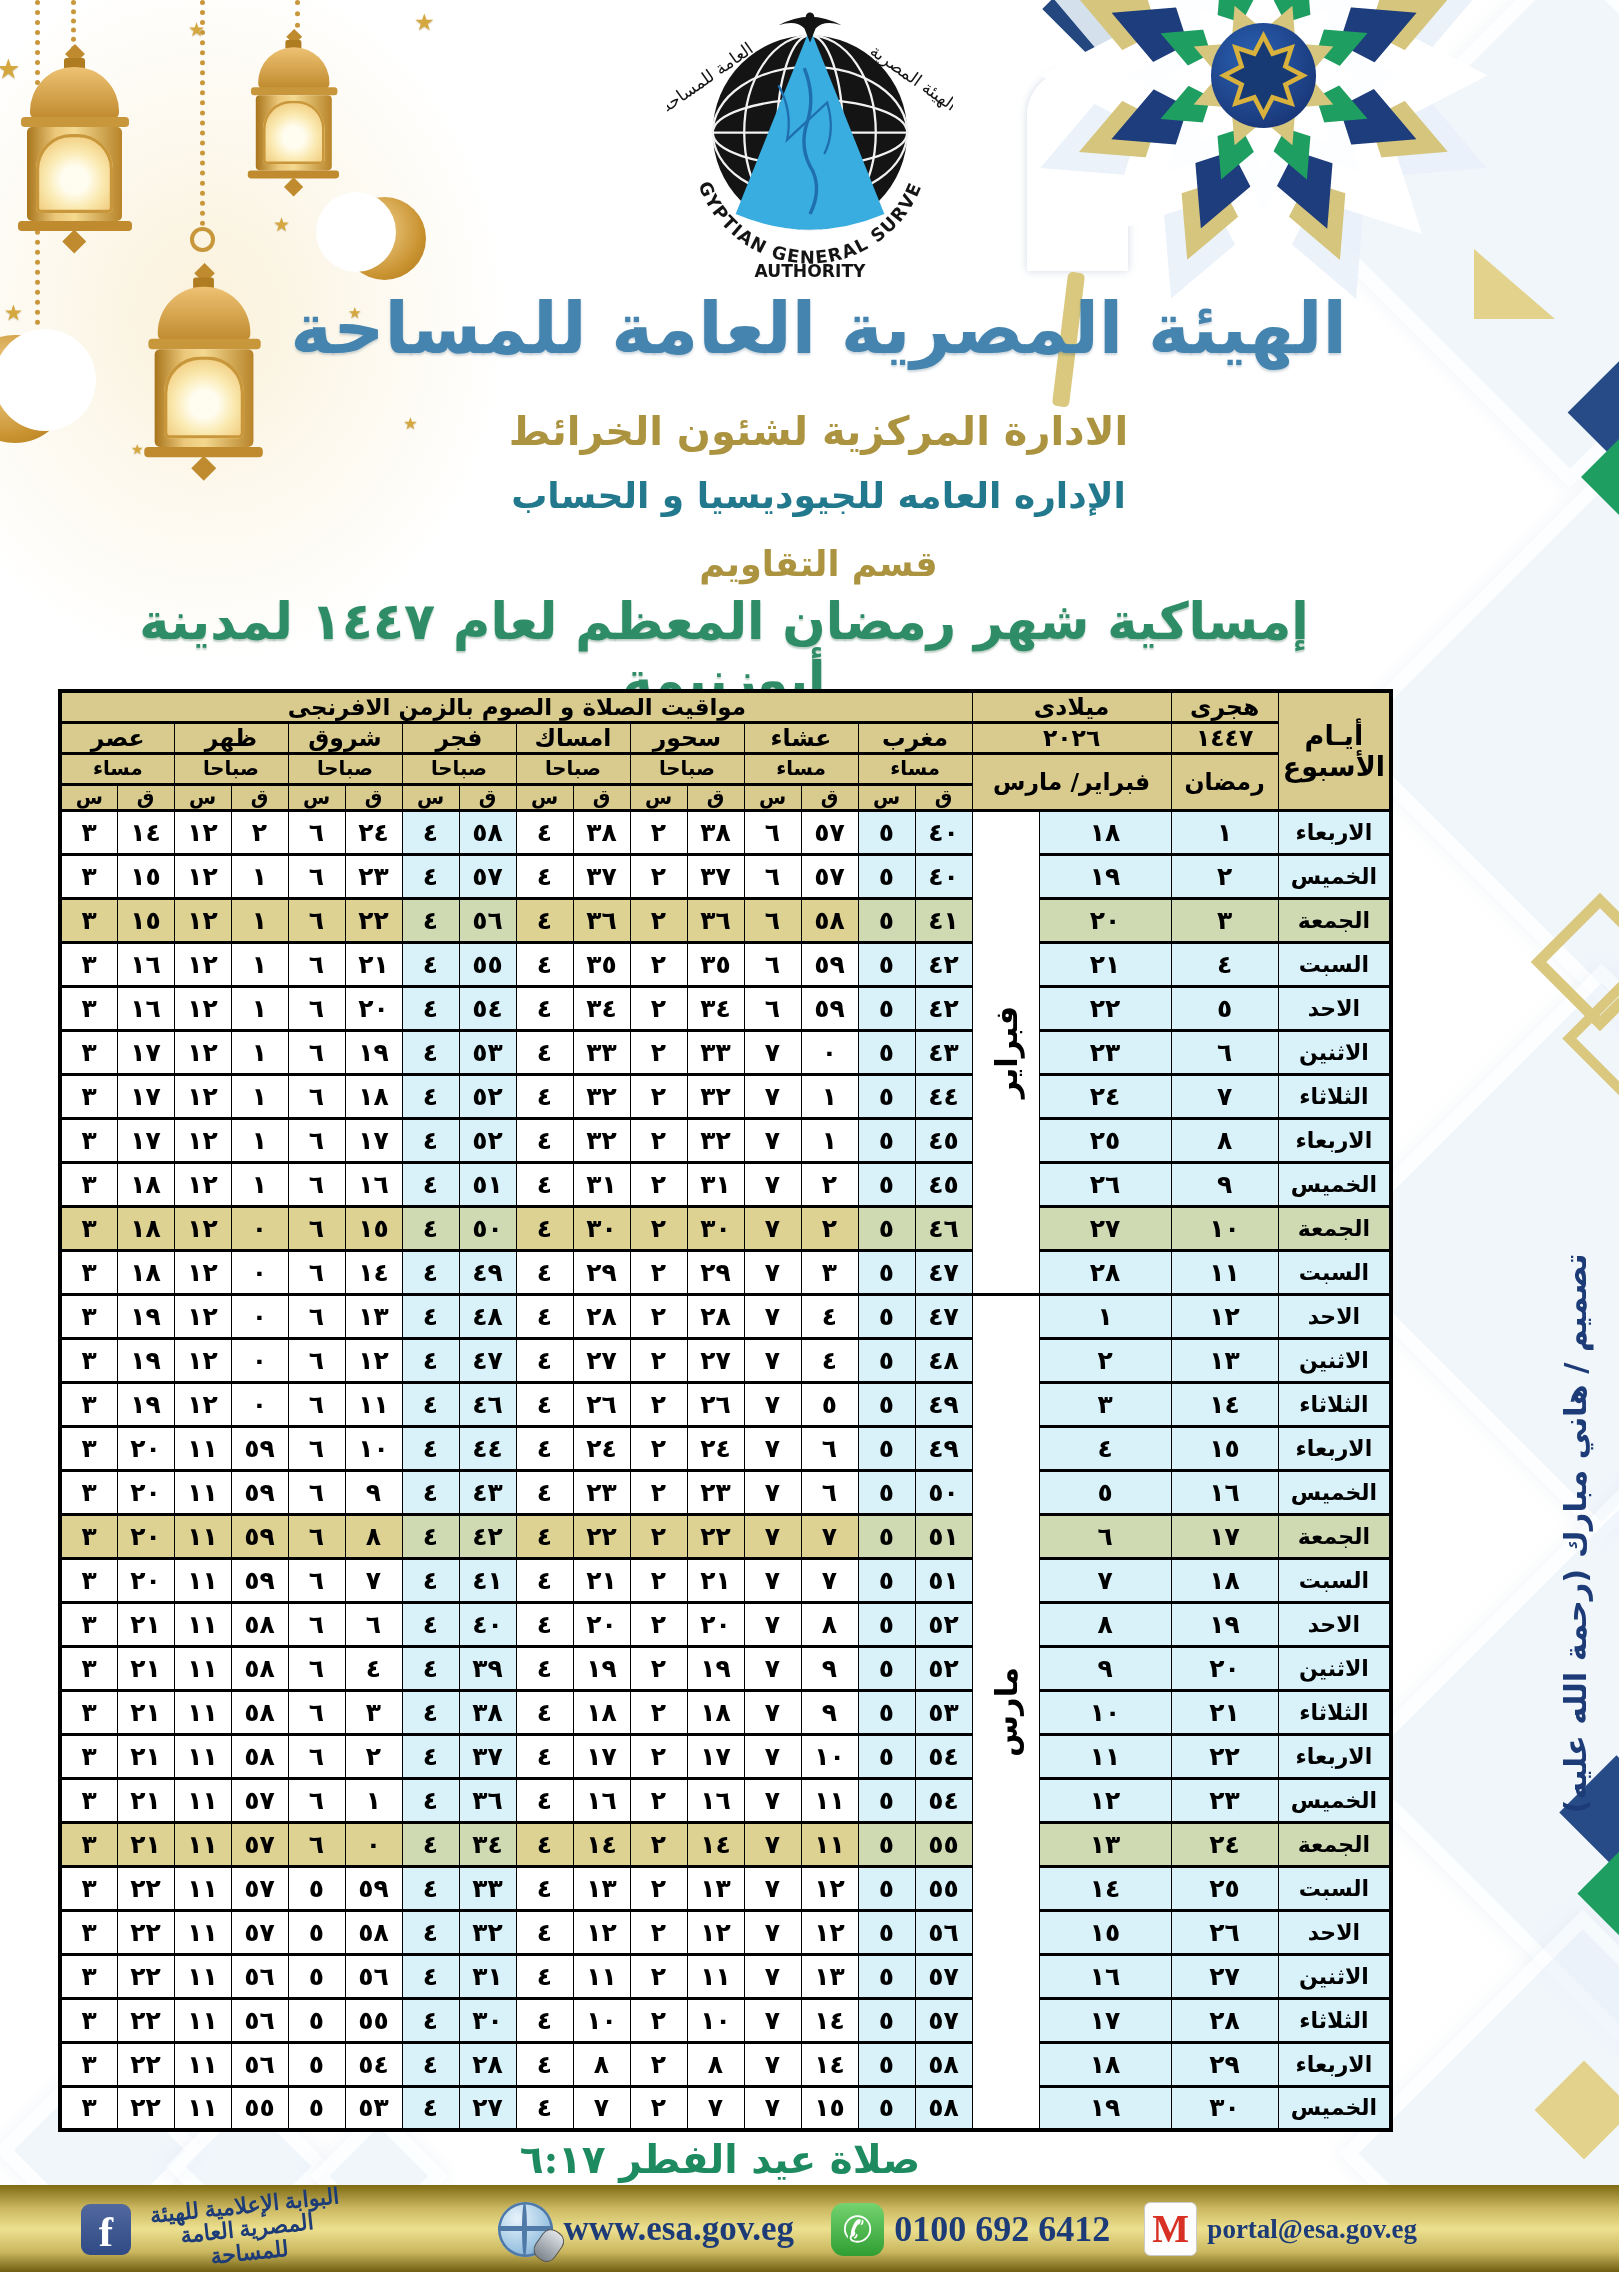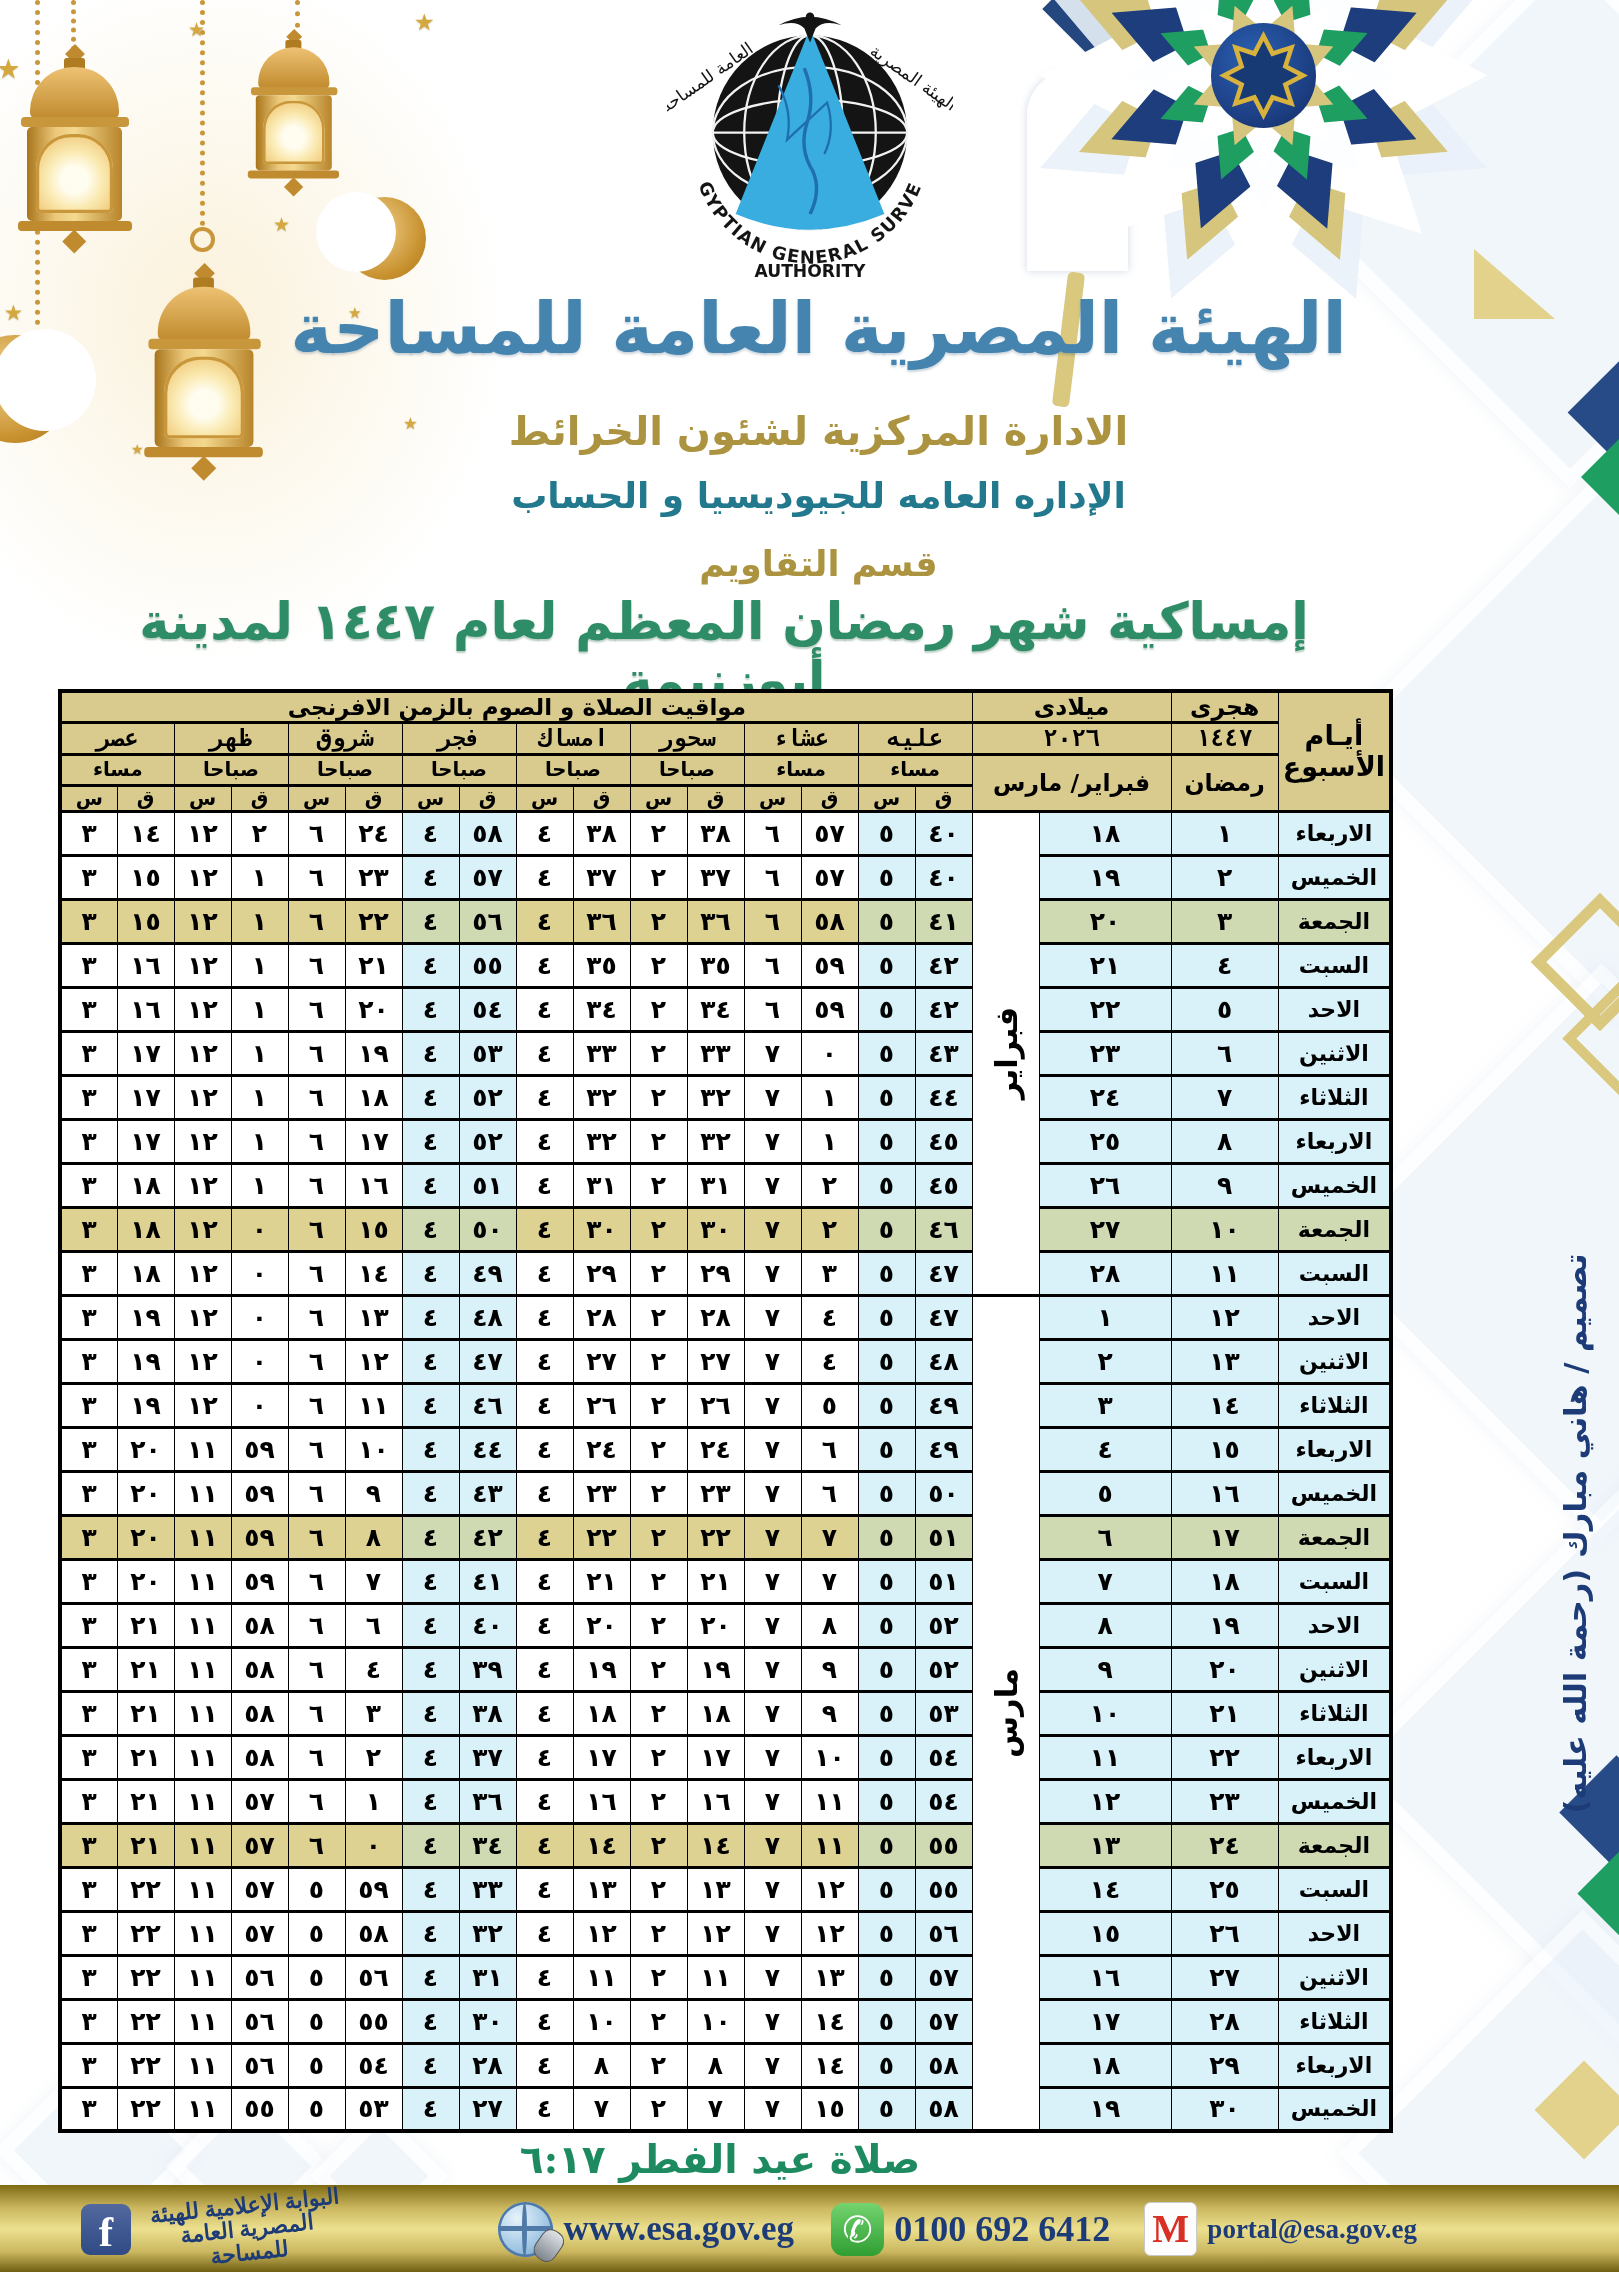--- a/index.html
+++ b/index.html
@@ -54,21 +54,21 @@
   #imsakia{position:absolute;left:58px;top:689px;z-index:3;border-collapse:collapse;
       table-layout:fixed;width:1324px;background:#fff;border:4.4px solid #000;}
   #imsakia th,#imsakia td{border:1.9px solid #000;border-top-width:3.2px;border-bottom-width:3.2px;
       padding:0;text-align:center;vertical-align:middle;overflow:hidden;}
   #imsakia thead th{background:#d9cb8d;font-weight:bold;}
   .h-group{font-size:23px;}
   .h-name{font-size:23.5px;}
   .h-period{font-size:19.7px;}
   .h-sq{font-size:19.7px;}
   .h-week{font-size:27px;}
-  tr.hr-a{height:24px;} tr.hr-b{height:30.5px;font-family:Liberation Mono, monospace;} tr.hr-c{height:30.5px;} tr.hr-d{height:23px;}
+  tr.hr-a{height:24px;} tr.hr-b{height:30.5px;} tr.hr-c{height:30.5px;} tr.hr-d{height:23px;}
   #imsakia tbody tr{height:44px;}
   #imsakia td.num{font-size:25px;font-weight:bold;}
   #imsakia td.day{font-size:22px;font-weight:bold;}
   #imsakia td.blue{background:#d9f2fa;}
   #imsakia tr.friday td{background:#ded293;}
   #imsakia tr.friday td.blue{background:#cfdab3;}
   #imsakia td.month-cell{background:#fff;position:relative;}
   .vert{position:absolute;left:50%;top:50%;transform:translate(-50%,-50%) rotate(-90deg);
         white-space:nowrap;font-size:30.5px;font-weight:bold;}
 
@@ -259,21 +259,21 @@
         <th rowspan="4" class="h-week" dir="rtl">أيـام الأسبوع</th>
       </tr>
       <tr class="hr-b">
         <th colspan="2" class="h-name" dir="rtl">عصر</th>
         <th colspan="2" class="h-name" dir="rtl">ظهر</th>
         <th colspan="2" class="h-name" dir="rtl">شروق</th>
         <th colspan="2" class="h-name" dir="rtl">فجر</th>
         <th colspan="2" class="h-name" dir="rtl">امساك</th>
         <th colspan="2" class="h-name" dir="rtl">سحور</th>
         <th colspan="2" class="h-name" dir="rtl">عشاء</th>
-        <th colspan="2" class="h-name" dir="rtl">عليه</th>
+        <th colspan="2" class="h-name" dir="rtl">مغرب</th>
         <th colspan="2" class="h-name">٢٠٢٦</th>
         <th class="h-name">١٤٤٧</th>
       </tr>
       <tr class="hr-c">
         <th colspan="2" class="h-period" dir="rtl">مساء</th>
         <th colspan="2" class="h-period" dir="rtl">صباحا</th>
         <th colspan="2" class="h-period" dir="rtl">صباحا</th>
         <th colspan="2" class="h-period" dir="rtl">صباحا</th>
         <th colspan="2" class="h-period" dir="rtl">صباحا</th>
         <th colspan="2" class="h-period" dir="rtl">صباحا</th>

